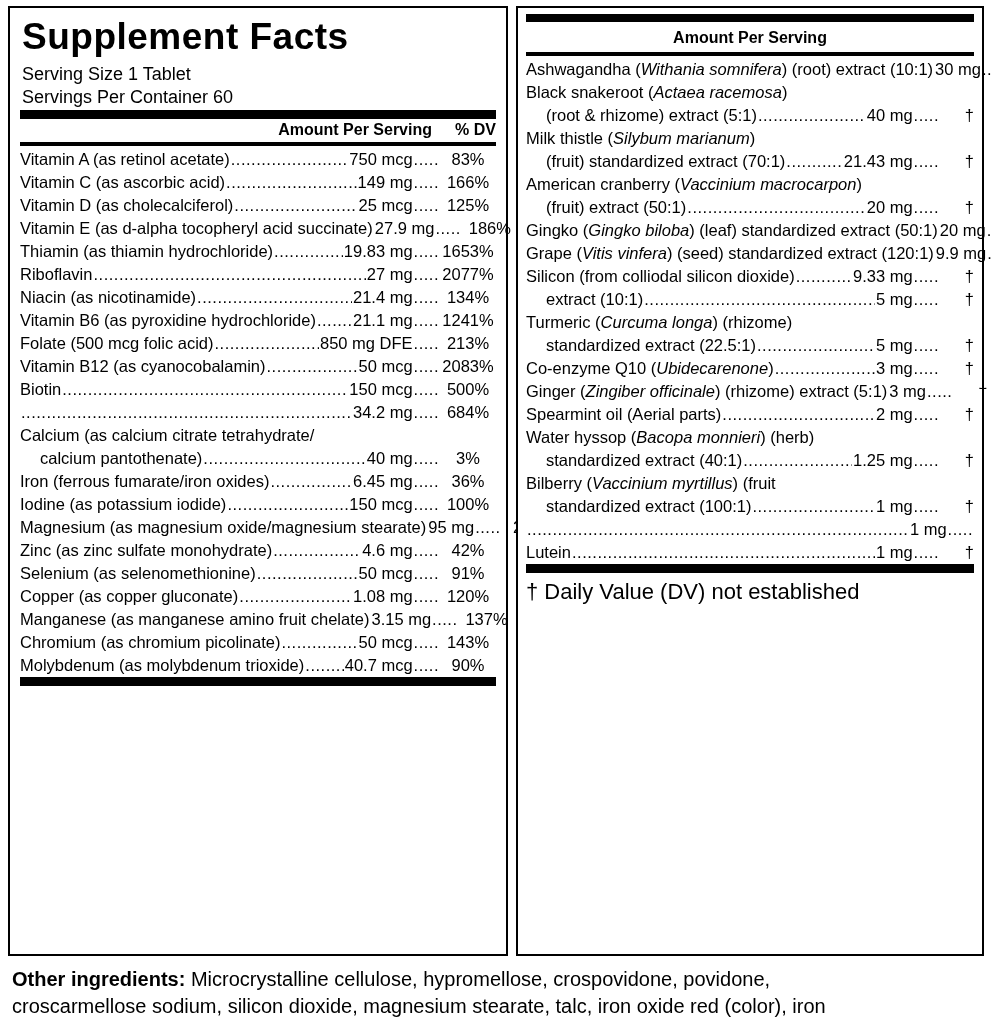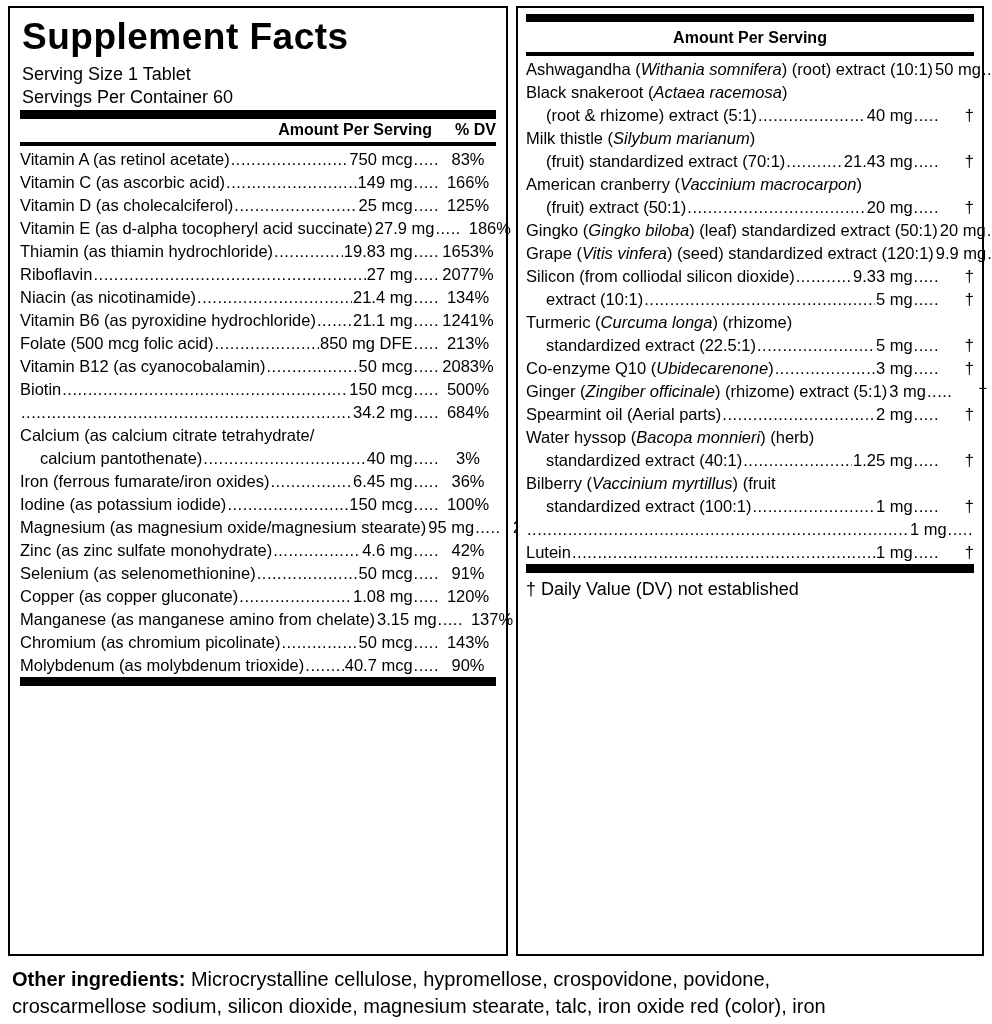--- a/index.html
+++ b/index.html
@@ -102,21 +102,21 @@
     line-height: 1.0;
     padding: 3px 0 3.5px 0;
     white-space: nowrap;
   }
   .rrow .nm { flex: 0 0 auto; }
   .rrow .dots { flex: 1 1 auto; overflow: hidden; white-space: nowrap; margin: 0 1px; letter-spacing: 0.5px; }
   .rrow .amt { flex: 0 0 auto; text-align: right; }
   .rrow .dag { flex: 0 0 auto; width: 34px; text-align: right; }
   .rrow.indent .nm { padding-left: 20px; }
   .dagger-note {
-    font-size: 18px;
+    font-size: 22px;
     padding-top: 6px;
   }
   i { font-style: italic; }
 
   .other {
     margin-top: 10px;
     font-size: 20px;
     line-height: 1.35;
     padding: 0 4px;
   }
@@ -268,21 +268,21 @@
             <span class="dv">91%</span>
           </div>
           <div class="row">
             <span class="nm">Copper (as copper gluconate)</span>
             <span class="dots">..........................................................................................</span>
             <span class="amt">1.08 mg</span>
             <span class="dots" style="flex: 0 0 auto;"> ..... </span>
             <span class="dv">120%</span>
           </div>
           <div class="row">
-            <span class="nm">Manganese (as manganese amino from chelate)</span>
+            <span class="nm">Manganese (as manganese amino fruit chelate)</span>
             <span class="dots">..........................................................................................</span>
             <span class="amt">3.15 mg</span>
             <span class="dots" style="flex: 0 0 auto;"> ..... </span>
             <span class="dv">137%</span>
           </div>
           <div class="row">
             <span class="nm">Chromium (as chromium picolinate)</span>
             <span class="dots">..........................................................................................</span>
             <span class="amt">50 mcg</span>
             <span class="dots" style="flex: 0 0 auto;"> ..... </span>
@@ -300,21 +300,21 @@
     </div>
 
     <div class="panel panel-right">
       <div class="rule-thick-r"></div>
       <div class="r-hdr">Amount Per Serving</div>
       <div class="rule-med"></div>
       <div class="rows" id="right-rows">
           <div class="rrow">
             <span class="nm">Ashwagandha (<i>Withania somnifera</i>) (root) extract (10:1)</span>
             <span class="dots">..........................................................................................</span>
-            <span class="amt">50 mg</span>
+            <span class="amt">30 mg</span>
             <span class="dots" style="flex: 0 0 auto;"> ..... </span>
           </div>
           <div class="rrow">
             <span class="nm">Black snakeroot (<i>Actaea racemosa</i>)</span>
           </div>
           <div class="rrow indent">
             <span class="nm">(root &amp; rhizome) extract (5:1)</span>
             <span class="dots">..........................................................................................</span>
             <span class="amt">40 mg</span>
             <span class="dots" style="flex: 0 0 auto;"> ..... </span>

